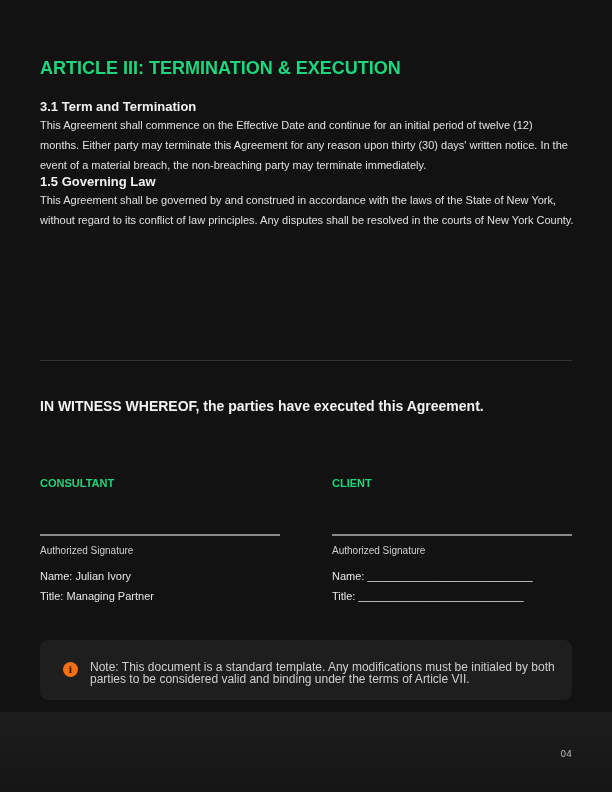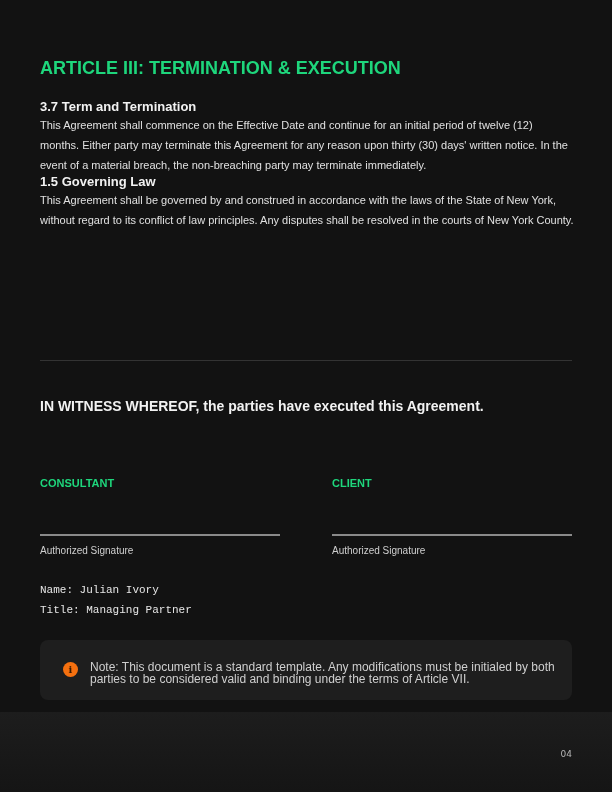--- a/index.html
+++ b/index.html
@@ -94,22 +94,21 @@
       color: #cfcfcf;
       line-height: 12px;
     }
     .sig-detail {
       font-size: 11px;
       color: #e6e6e6;
       line-height: 20px;
       white-space: nowrap;
     }
     .sig-details {
-      margin-top: 23px;
-      font-family: Liberation Mono, monospace;
+      margin-top: 9px;
     }
 
     .note {
       position: absolute;
       left: 40px;
       top: 640px;
       width: 532px;
       height: 60px;
       background: #1e1e1e;
       border-radius: 8px;
@@ -157,21 +156,21 @@
     }
   </style>
 </head>
 <body>
 
 <div class="page">
 
   <h1 class="article-title">ARTICLE III: TERMINATION &amp; EXECUTION</h1>
 
   <div class="section sec1">
-    <div class="section-heading">3.7 Term and Termination</div>
+    <div class="section-heading">3.1 Term and Termination</div>
     <p class="section-body">This Agreement shall commence on the Effective Date and continue for an initial period of twelve (12) months. Either party may terminate this Agreement for any reason upon thirty (30) days' written notice. In the event of a material breach, the non-breaching party may terminate immediately.</p>
   </div>
 
   <div class="section sec2">
     <div class="section-heading">1.5 Governing Law</div>
     <p class="section-body">This Agreement shall be governed by and construed in accordance with the laws of the State of New York, without regard to its conflict of law principles. Any disputes shall be resolved in the courts of New York County.</p>
   </div>
 
   <div class="divider"></div>
 
@@ -184,20 +183,24 @@
     <div class="sig-details">
       <div class="sig-detail">Name: Julian Ivory</div>
       <div class="sig-detail">Title: Managing Partner</div>
     </div>
   </div>
 
   <div class="sig-col right">
     <div class="party-label">CLIENT</div>
     <div class="sig-line"></div>
     <div class="sig-caption">Authorized Signature</div>
+    <div class="sig-details">
+      <div class="sig-detail">Name: ___________________________</div>
+      <div class="sig-detail">Title: ___________________________</div>
+    </div>
   </div>
 
   <div class="note">
     <div class="note-icon">i</div>
     <div class="note-text">Note: This document is a standard template. Any modifications must be initialed by both parties to be considered valid and binding under the terms of Article VII.</div>
   </div>
 </div>
 
 <div class="footer">
   <div class="page-number">04</div>

